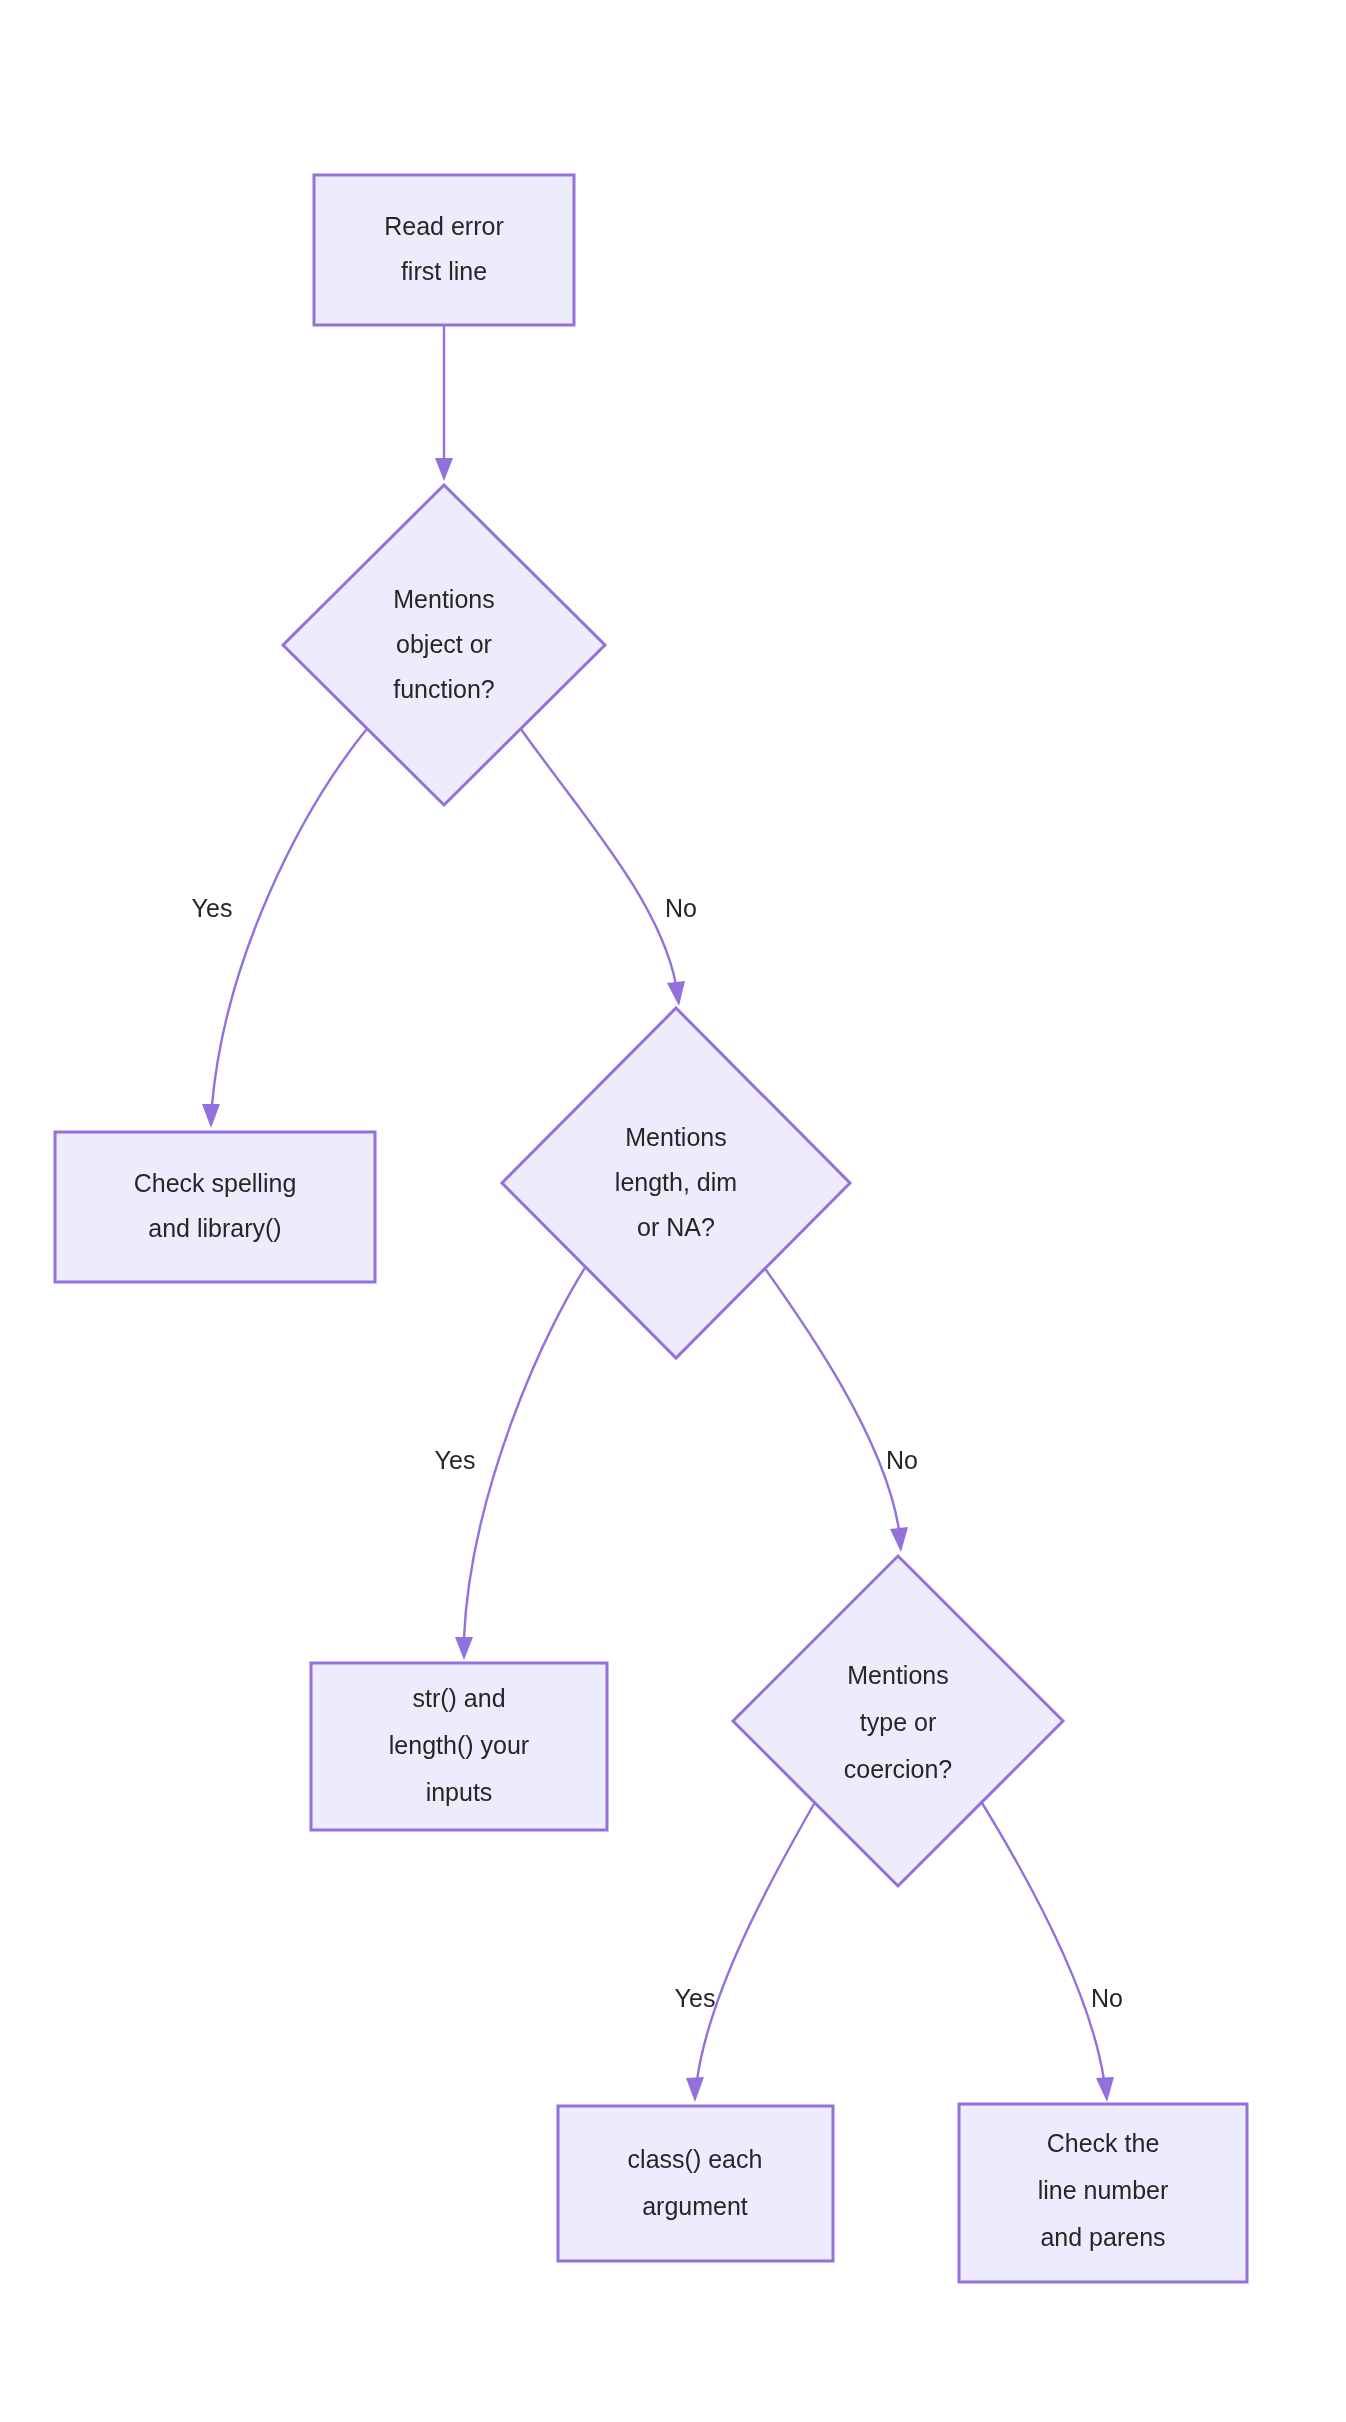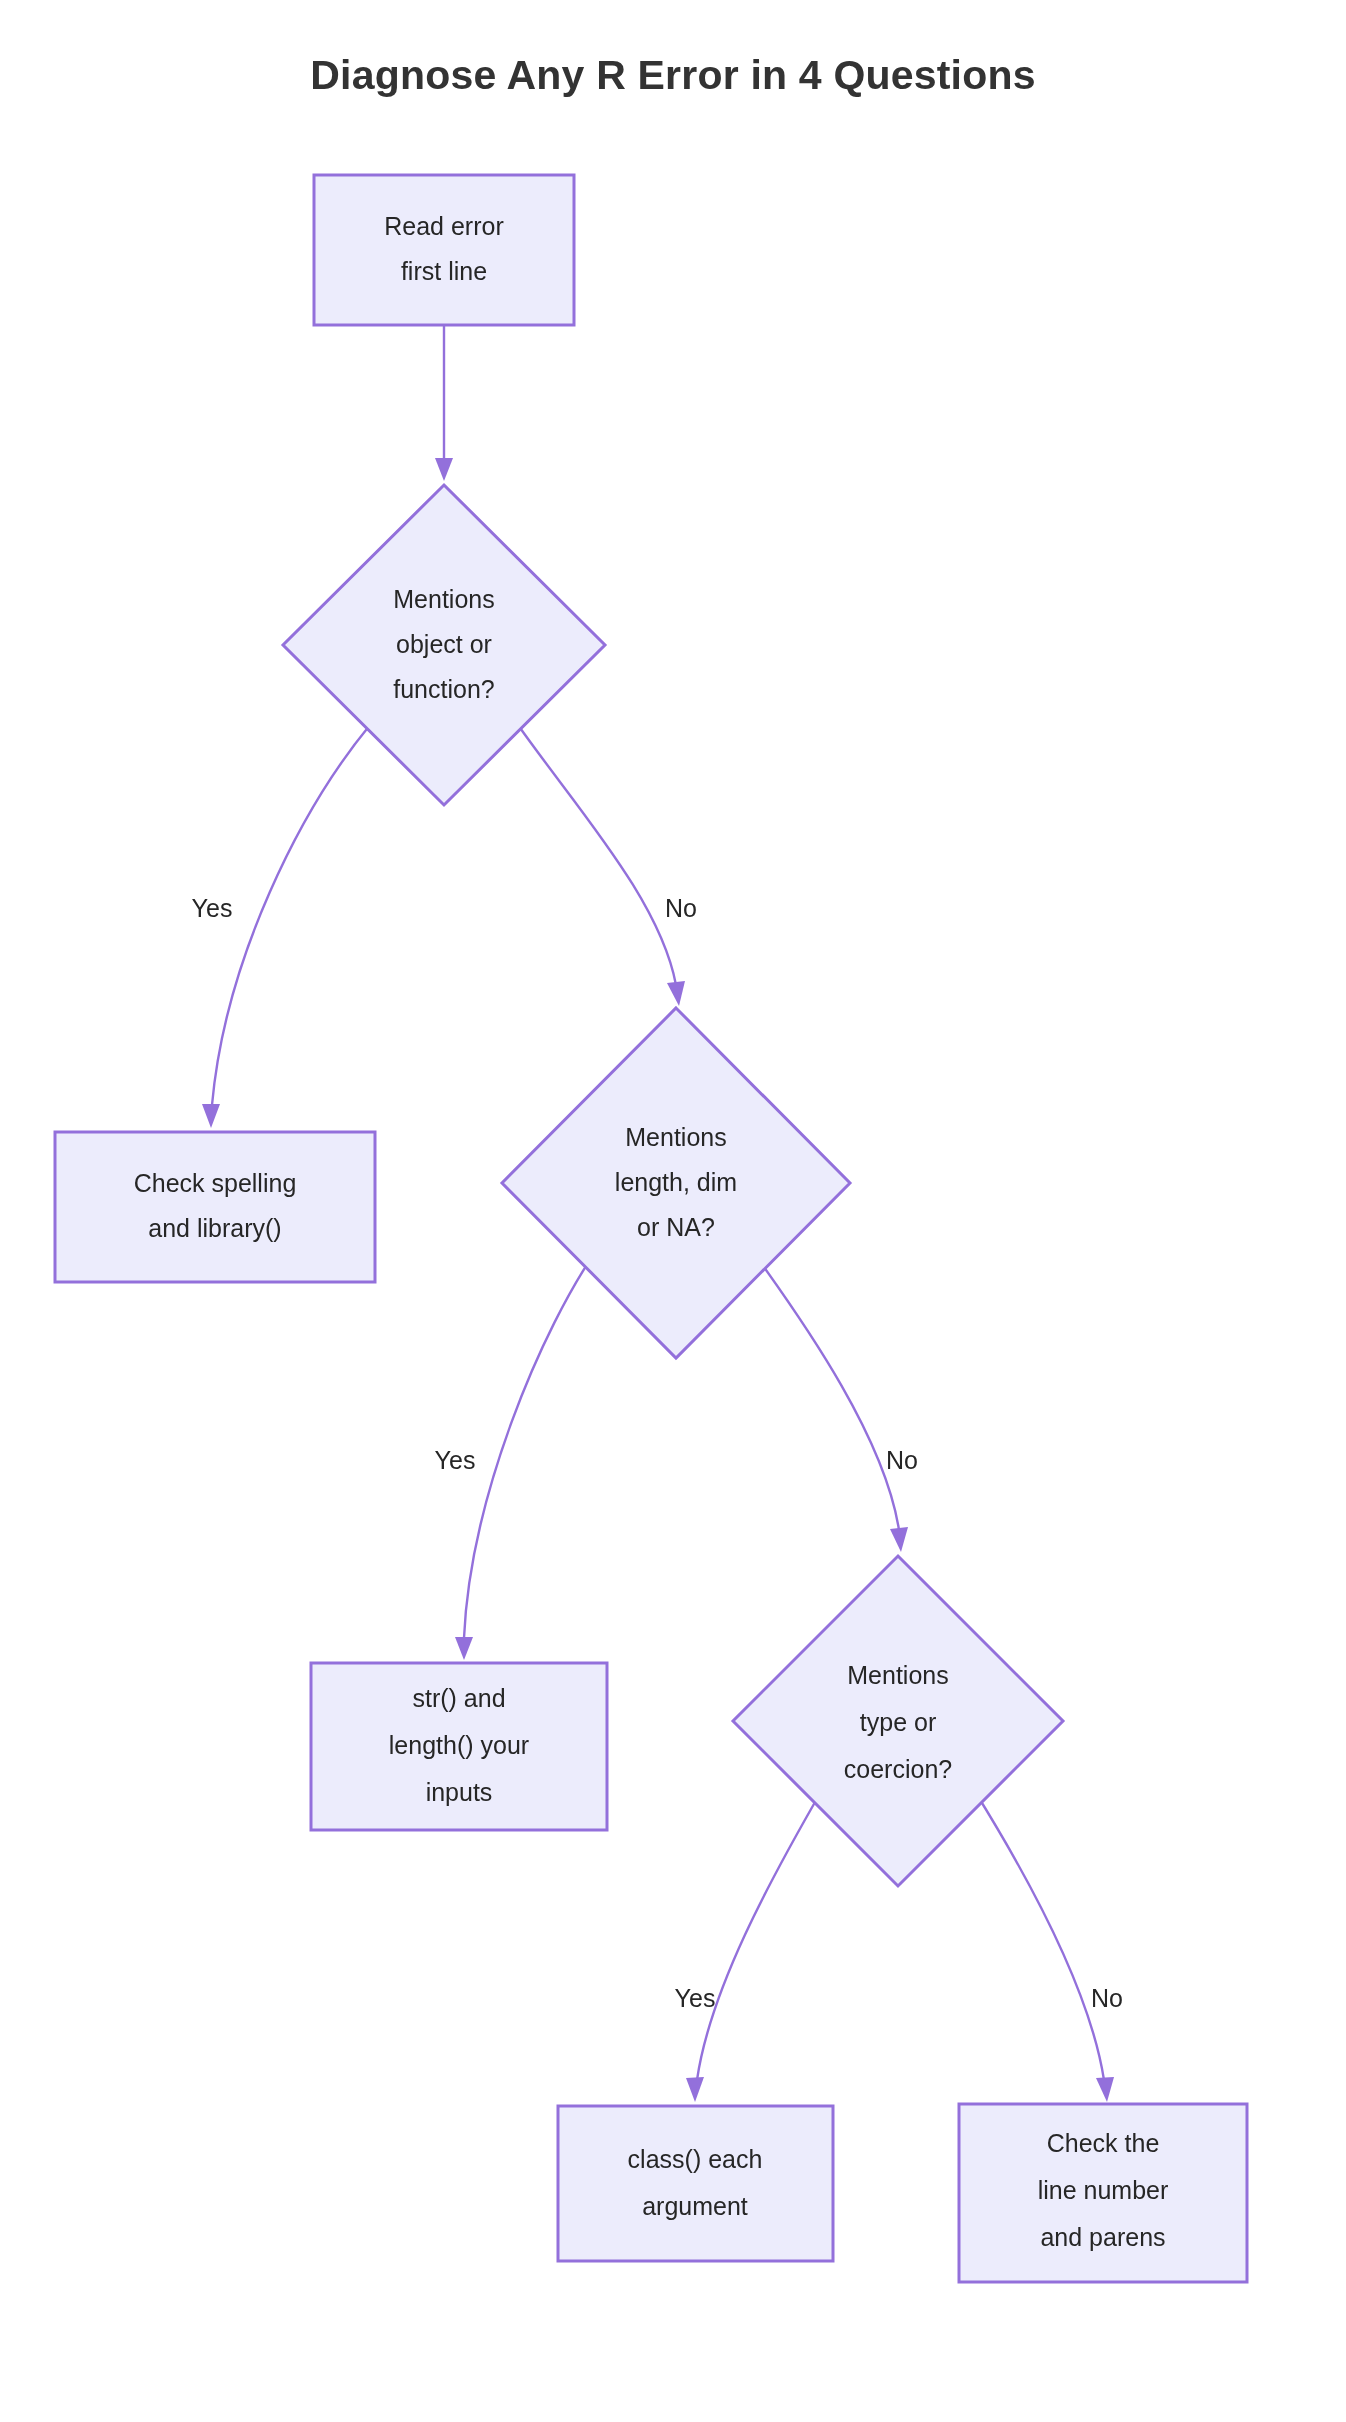--- a/index.html
+++ b/index.html
@@ -65,21 +65,20 @@
     fill: #262626;
     text-anchor: middle;
     dominant-baseline: middle;
   }
 </style>
 </head>
 <body>
 
 <div id="flowchart-root">
 
-  <div class="chart-title">Diagnose Any R Error in 4 Questions</div>
 
   <svg id="diagram-svg" viewBox="0 0 1346 2422">
 
     <g>
 
       <g>
         <path class="edge-path" d="M 444 325 L 444 463"></path>
         <polygon class="arrow-head" points="444,481 435,458 453,458"></polygon>
       </g>
 

